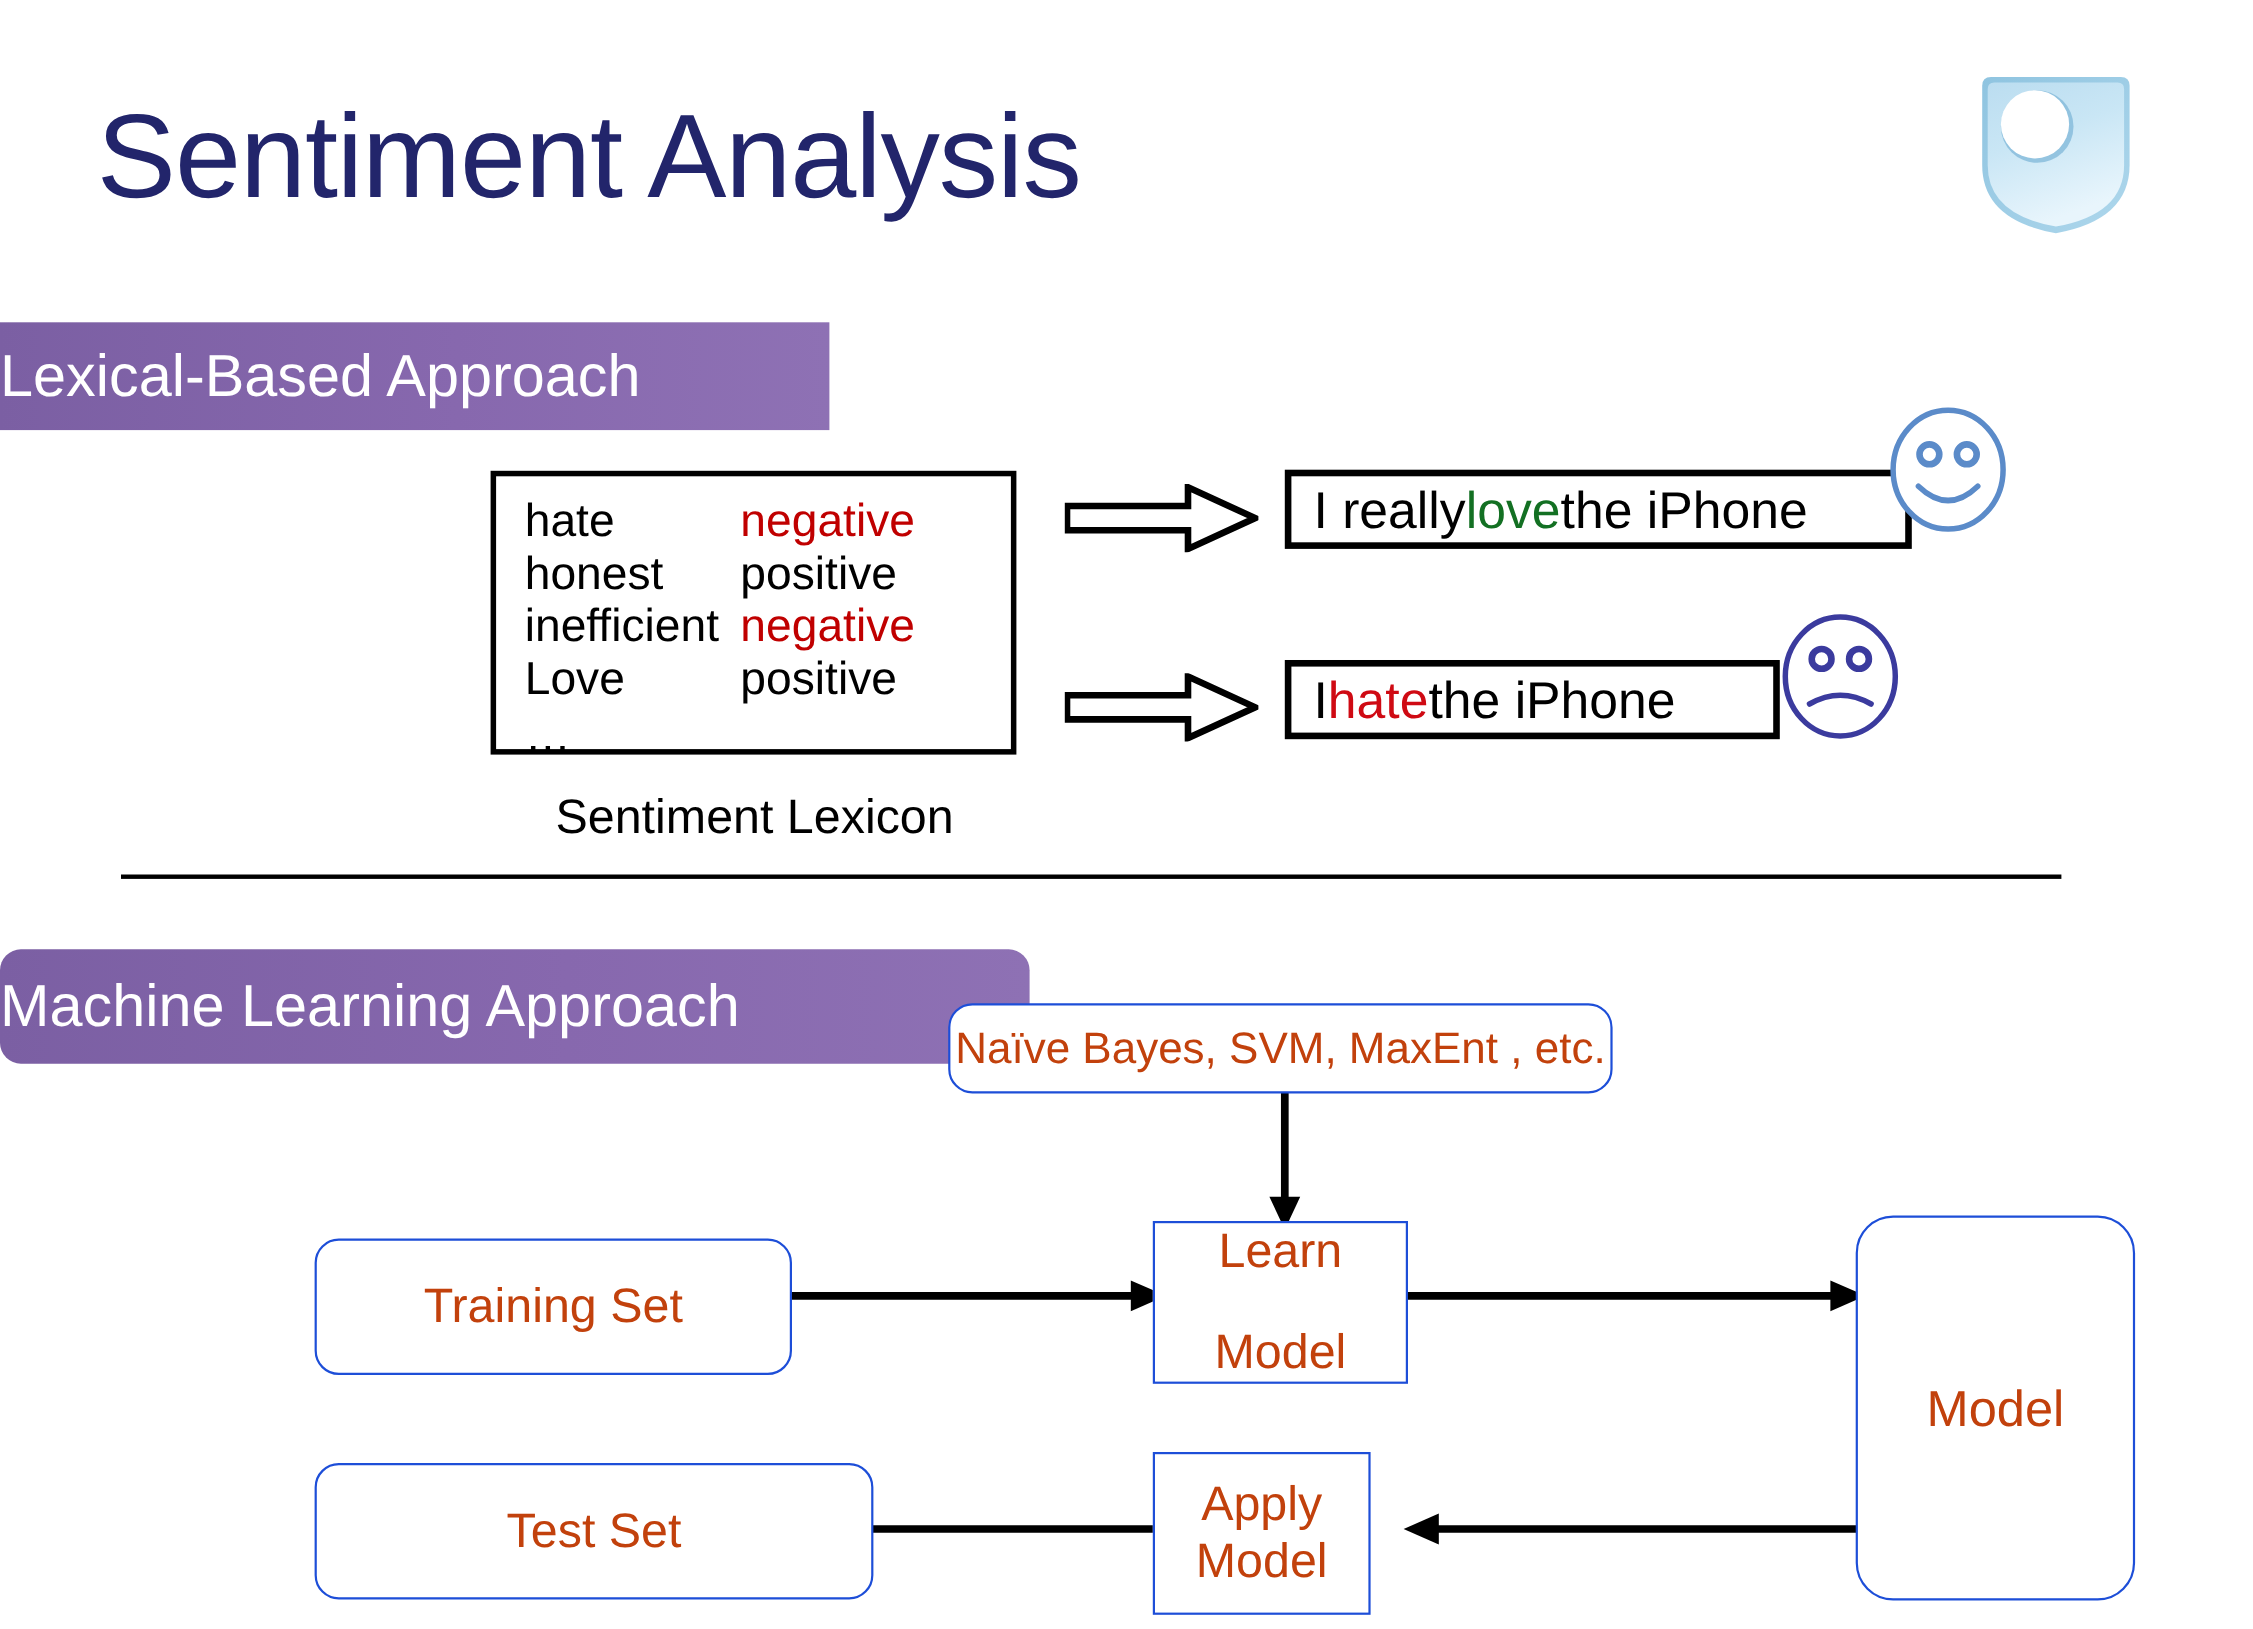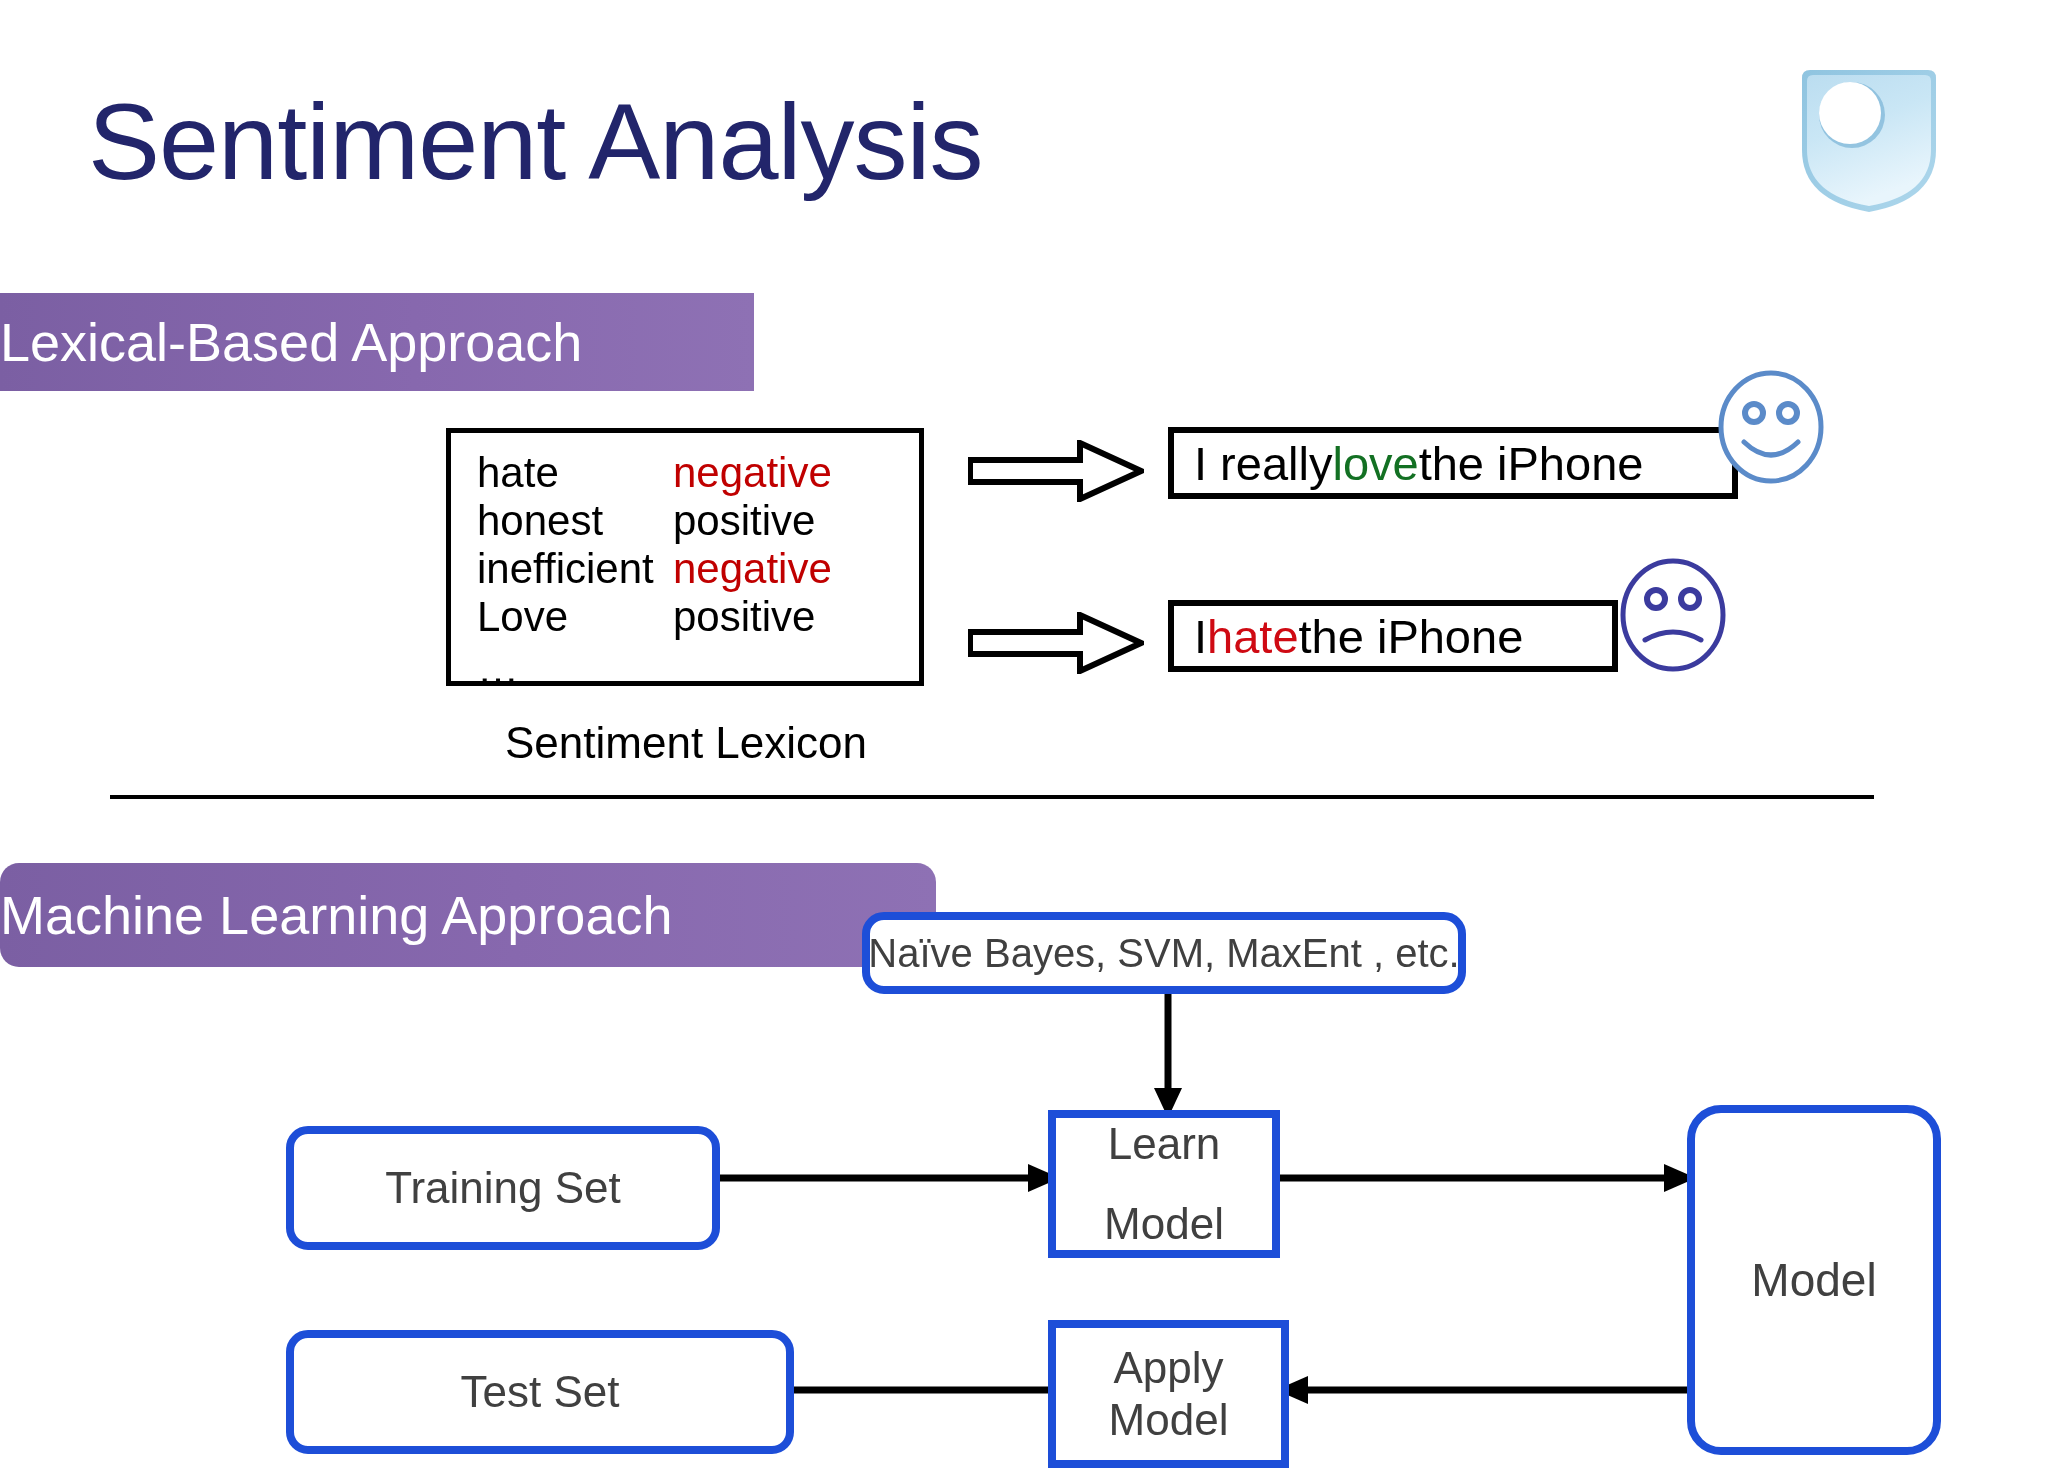--- a/index.html
+++ b/index.html
@@ -152,28 +152,28 @@
   #face-sad   { left: 1618px; top: 558px; width: 110px; height: 114px; }
 
   
   .block-arrow { position: absolute; }
   #block-arrow-1 { left: 968px; top: 440px; width: 176px; height: 62px; }
   #block-arrow-2 { left: 968px; top: 612px; width: 176px; height: 62px; }
 
   
   .flow-box {
     position: absolute;
-    border: 8px solid #1d4ed8;
+    border: 2px solid #1d4ed8;
     background: #ffffff;
     box-sizing: border-box;
     display: flex;
     flex-direction: column;
     align-items: center;
     justify-content: center;
-    color: #404040;
+    color: #c2410c;
     text-align: center;
     z-index: 2;
   }
   .flow-box.rounded { border-radius: 22px; }
   .flow-box.rounded-lg { border-radius: 34px; }
 
   #box-algorithms {
     left: 862px;
     top: 912px;
     width: 604px;
@@ -200,21 +200,21 @@
     top: 1110px;
     width: 232px;
     height: 148px;
     font-size: 44px;
     line-height: 1.18;
     justify-content: space-between;
   }
   #box-apply-model {
     left: 1048px;
     top: 1320px;
-    width: 241px;
+    width: 198px;
     height: 148px;
     font-size: 44px;
     line-height: 1.18;
   }
   #box-model {
     left: 1687px;
     top: 1105px;
     width: 254px;
     height: 350px;
     font-size: 46px;

